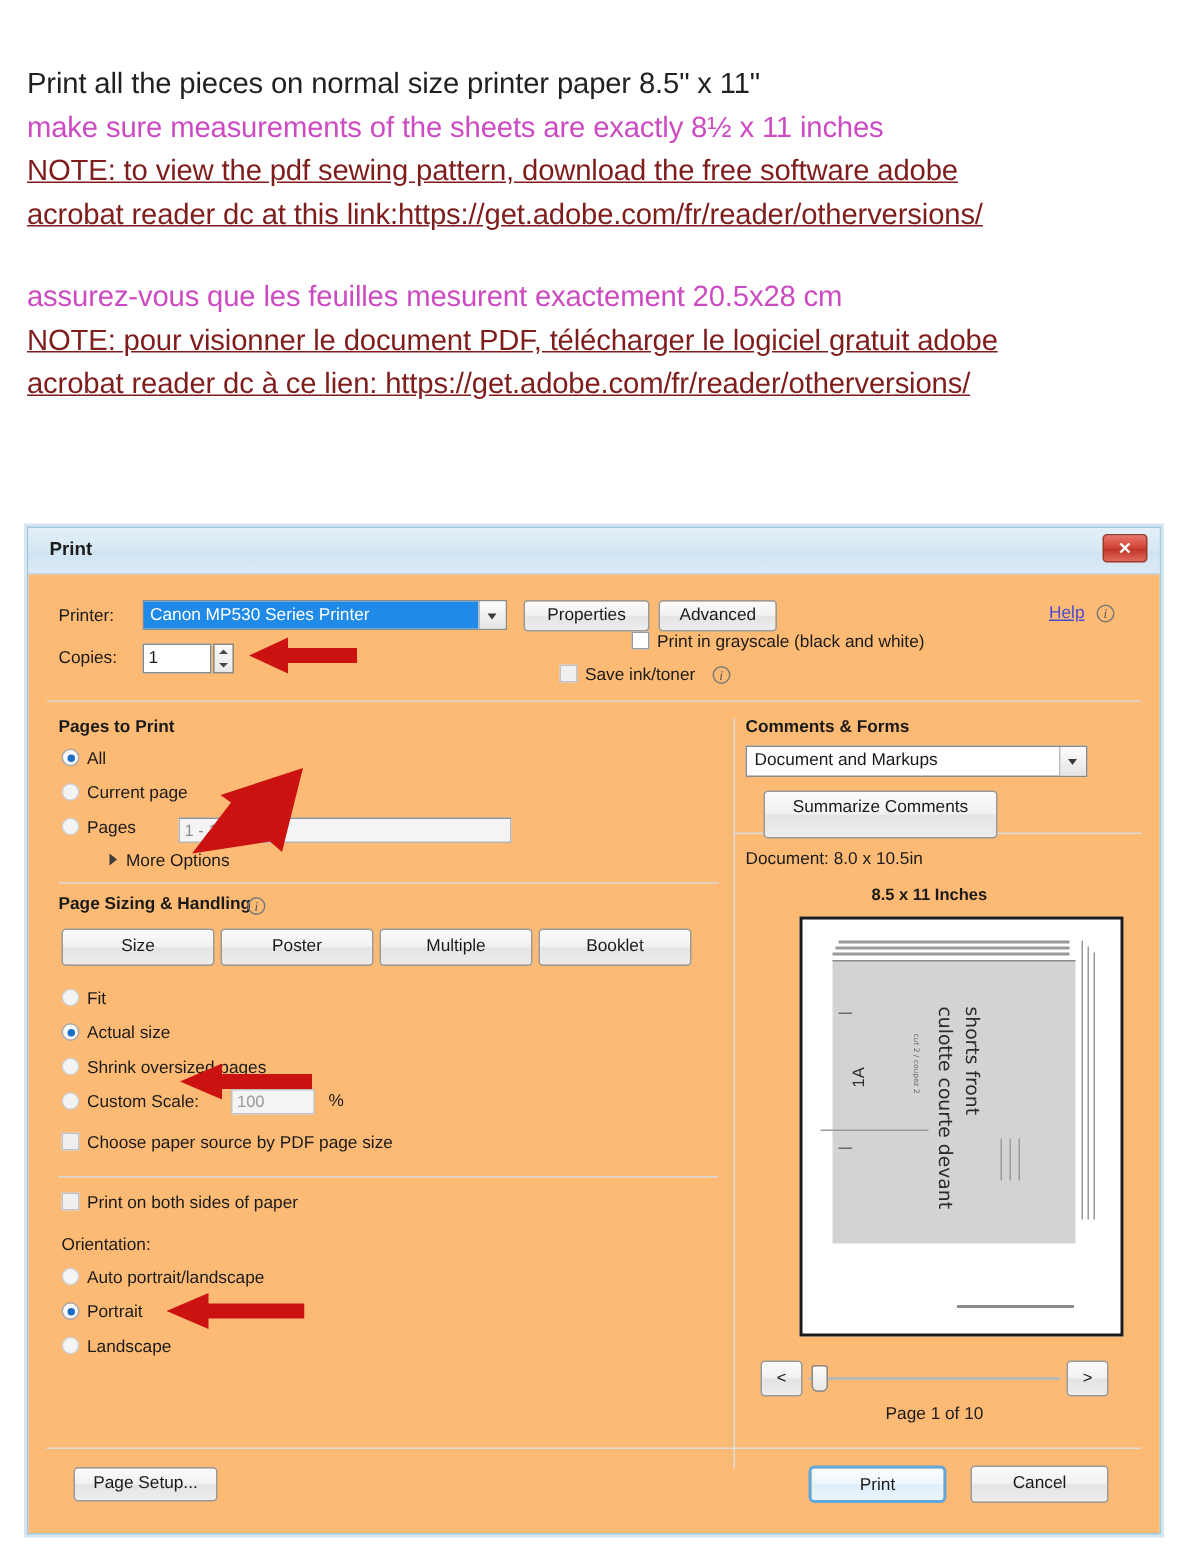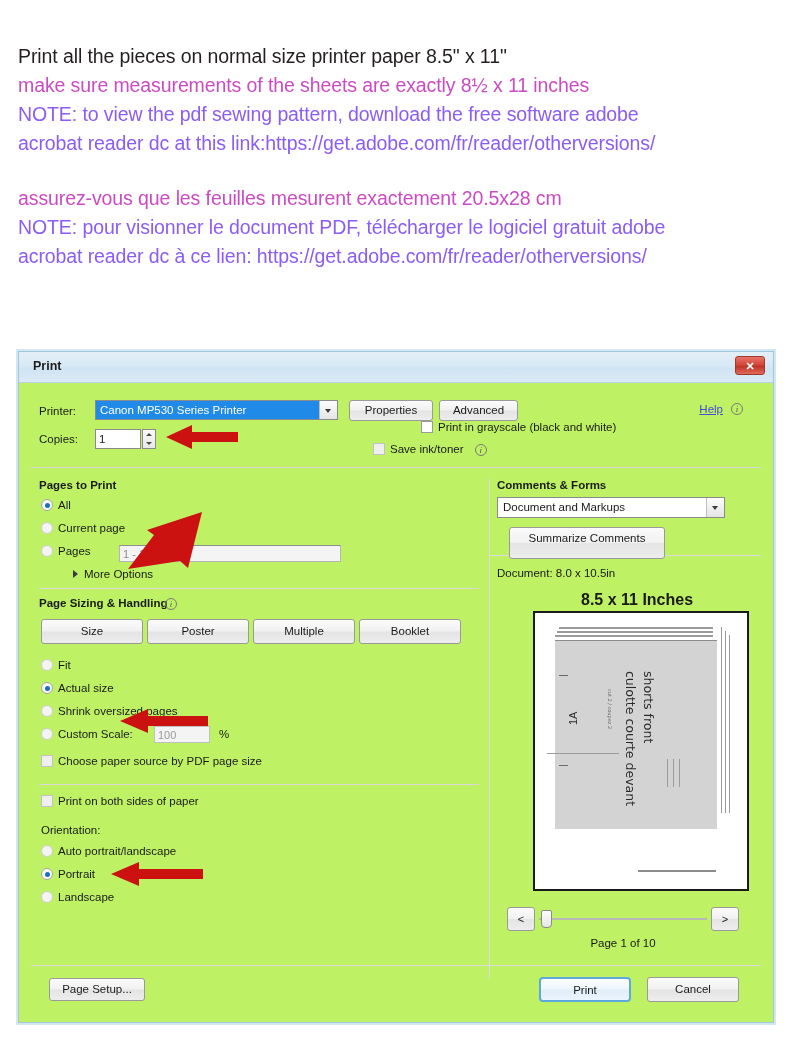--- a/index.html
+++ b/index.html
@@ -23,21 +23,21 @@
     width: 770px;
   }
   .instr-line {
     font-size: 19.5px;
     line-height: 29px;
     white-space: nowrap;
     letter-spacing: -0.1px;
   }
   .instr-black { color: #231f20; }
   .instr-magenta { color: #cc4bc2; }
-  .instr-green { color: #8b5cf6; }
+  .instr-green { color: #7f1d1d; text-decoration: underline; }
   .instr-gap { height: 26px; }
 
   
   #print-dialog {
     position: absolute;
     left: 18px;
     top: 351px;
     width: 756px;
     height: 672px;
     background: #f0f0f0;
@@ -73,21 +73,21 @@
     font-weight: bold;
     line-height: 19px;
     text-align: center;
     box-sizing: border-box;
   }
 
   .dialog-body {
     position: absolute;
     left: 0; right: 0;
     top: 31px; bottom: 0;
-    background: #bef264;
+    background: #fdba74;
   }
 
   
   .top-section {
     position: absolute;
     left: 12px; top: 8px;
     width: 730px;
     height: 76px;
     border-bottom: 1px solid #d8d8d8;
   }
@@ -320,21 +320,21 @@
 
   .doc-size {
     position: absolute;
     left: 0; top: 88px;
     font-size: 11.5px;
     color: #1a1a1a;
   }
   .paper-label {
     position: absolute;
     left: 44px; top: 112px;
-    font-size: 16px;
+    font-size: 11px;
     font-weight: bold;
     color: #1a1a1a;
     padding-left: 40px;
   }
 
   .preview-frame {
     position: absolute;
     left: 36px; top: 132px;
     width: 216px; height: 280px;
     background: #ffffff;

